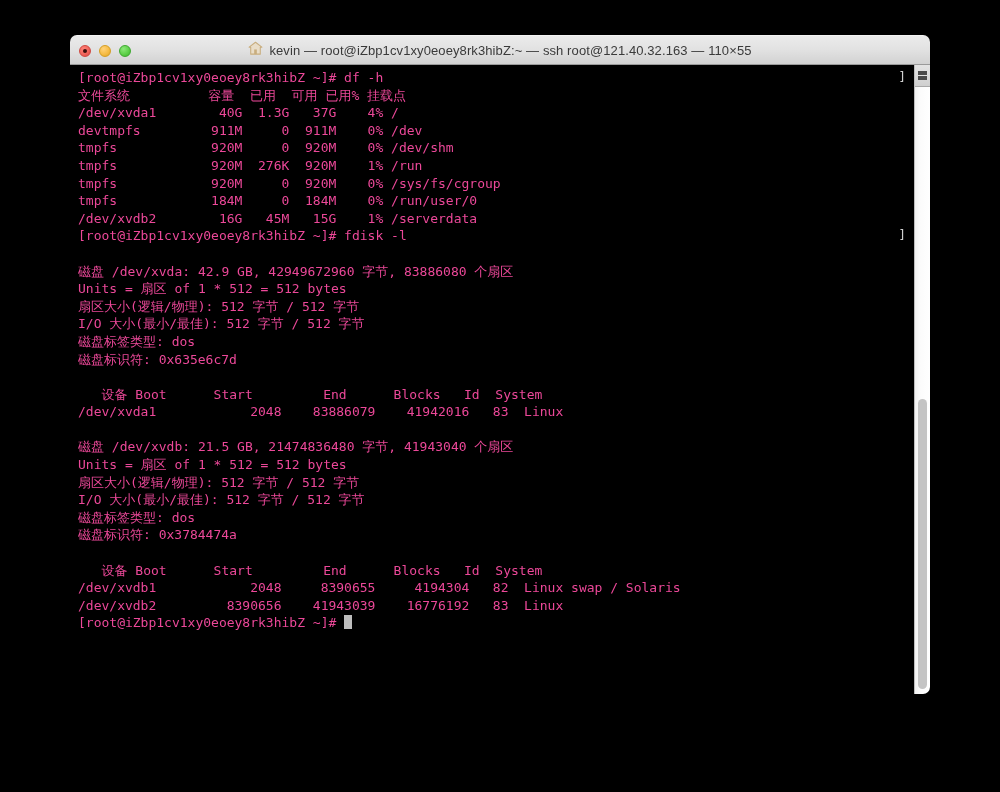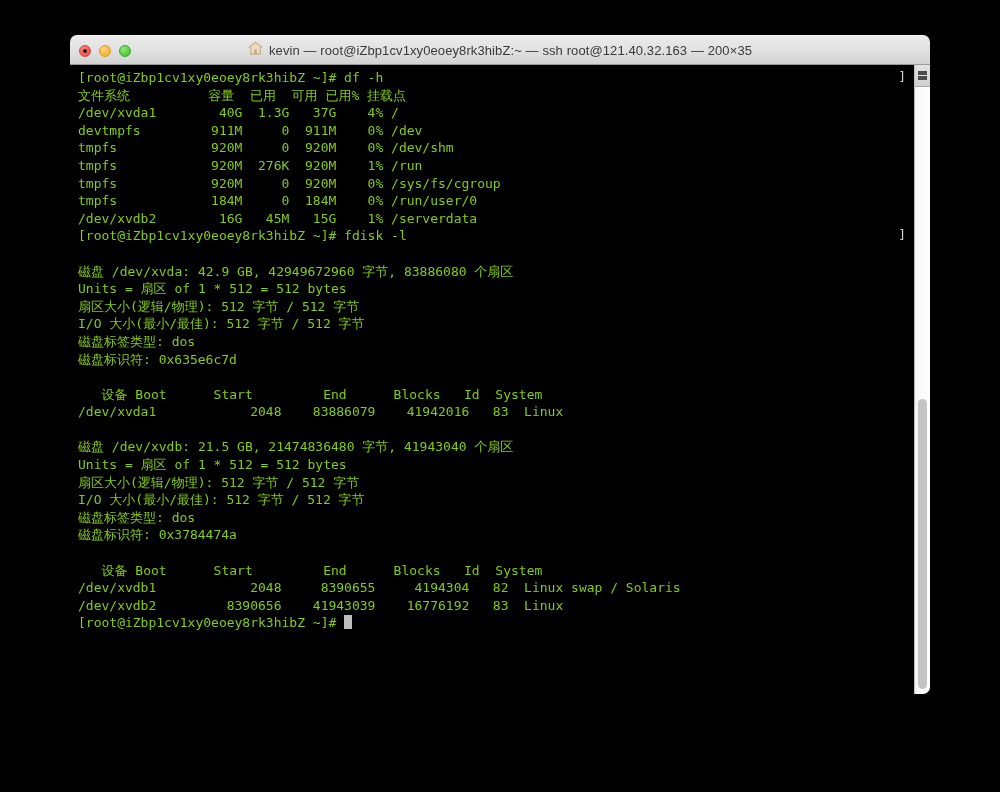--- a/index.html
+++ b/index.html
@@ -102,21 +102,21 @@
     height: 629px;
     background: #000000;
     overflow: hidden;
   }
 
   #term {
     position: absolute;
     left: 8px;
     top: 4px;
     width: 826px;
-    color: #84cc16;
+    color: #ec4899;
     font-family: "DejaVu Sans Mono", "Liberation Mono", monospace;
     font-size: 13px;
     line-height: 17.6px;
     white-space: pre;
     letter-spacing: 0px;
     z-index: 3;
   }
   #term .line { height: 17.6px; }
 
   .cursor {
@@ -204,21 +204,21 @@
         <span class="light light-min"></span>
         <span class="light light-max"></span>
       </div>
       <div id="title-wrap">
         <span class="home-icon">
           <svg width="15" height="15" viewBox="0 0 16 16">
             <path d="M8 1.3 L1.2 6.6 L2.9 6.6 L2.9 14 L13.1 14 L13.1 6.6 L14.8 6.6 Z" fill="#e9ddc8" stroke="#c8ad7e" stroke-width="1.1" stroke-linejoin="round"></path>
             <rect x="6.6" y="9" width="2.8" height="5" fill="#c8ad7e"></rect>
           </svg>
         </span>
-        <span id="title-text">kevin — root@iZbp1cv1xy0eoey8rk3hibZ:~ — ssh root@121.40.32.163 — 200×35</span>
+        <span id="title-text">kevin — root@iZbp1cv1xy0eoey8rk3hibZ:~ — ssh root@121.40.32.163 — 110×55</span>
       </div>
     </div>
 
     <div id="body">
 
 
       <div id="term"><div class="line">[root@iZbp1cv1xy0eoey8rk3hibZ ~]# df -h</div><div class="line">文件系统          容量  已用  可用 已用% 挂载点</div><div class="line">/dev/xvda1        40G  1.3G   37G    4% /</div><div class="line">devtmpfs         911M     0  911M    0% /dev</div><div class="line">tmpfs            920M     0  920M    0% /dev/shm</div><div class="line">tmpfs            920M  276K  920M    1% /run</div><div class="line">tmpfs            920M     0  920M    0% /sys/fs/cgroup</div><div class="line">tmpfs            184M     0  184M    0% /run/user/0</div><div class="line">/dev/xvdb2        16G   45M   15G    1% /serverdata</div><div class="line">[root@iZbp1cv1xy0eoey8rk3hibZ ~]# fdisk -l</div><div class="line"></div><div class="line">磁盘 /dev/xvda: 42.9 GB, 42949672960 字节, 83886080 个扇区</div><div class="line">Units = 扇区 of 1 * 512 = 512 bytes</div><div class="line">扇区大小(逻辑/物理): 512 字节 / 512 字节</div><div class="line">I/O 大小(最小/最佳): 512 字节 / 512 字节</div><div class="line">磁盘标签类型: dos</div><div class="line">磁盘标识符: 0x635e6c7d</div><div class="line"></div><div class="line">   设备 Boot      Start         End      Blocks   Id  System</div><div class="line">/dev/xvda1            2048    83886079    41942016   83  Linux</div><div class="line"></div><div class="line">磁盘 /dev/xvdb: 21.5 GB, 21474836480 字节, 41943040 个扇区</div><div class="line">Units = 扇区 of 1 * 512 = 512 bytes</div><div class="line">扇区大小(逻辑/物理): 512 字节 / 512 字节</div><div class="line">I/O 大小(最小/最佳): 512 字节 / 512 字节</div><div class="line">磁盘标签类型: dos</div><div class="line">磁盘标识符: 0x3784474a</div><div class="line"></div><div class="line">   设备 Boot      Start         End      Blocks   Id  System</div><div class="line">/dev/xvdb1            2048     8390655     4194304   82  Linux swap / Solaris</div><div class="line">/dev/xvdb2         8390656    41943039    16776192   83  Linux</div><div class="line"><span>[root@iZbp1cv1xy0eoey8rk3hibZ ~]# </span><span class="cursor"></span></div></div>
 
       <span class="wrap-bracket" style="top:4px;">]</span>
       <span class="wrap-bracket" style="top:162px;">]</span>

